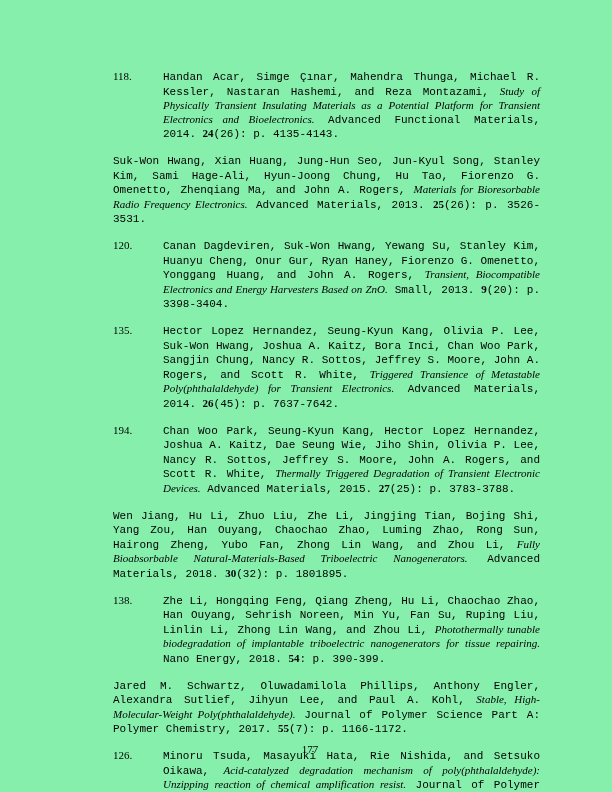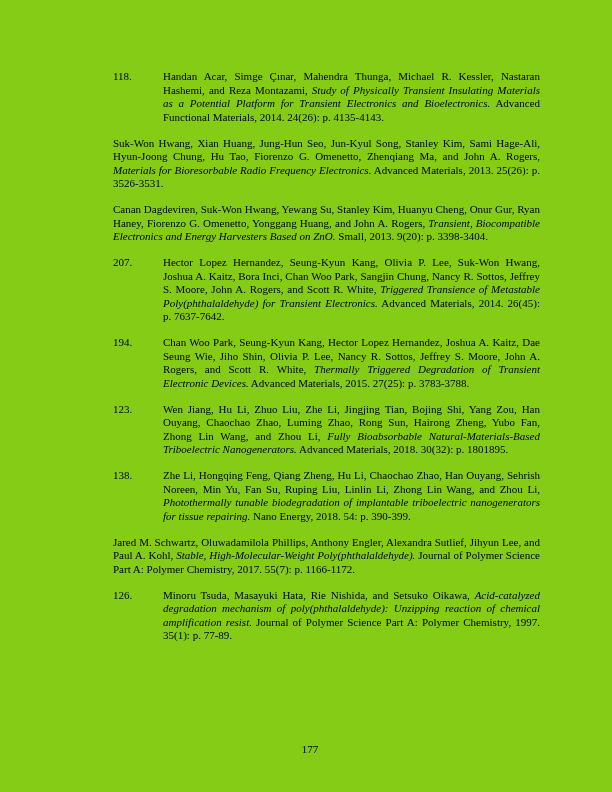--- a/index.html
+++ b/index.html
@@ -4,21 +4,21 @@
 <style>
   html, body {
     margin: 0;
     padding: 0;
     background: #ffffff;
   }
   .page {
     position: relative;
     width: 612px;
     height: 792px;
-    background: #84cc16;
+    background: #86efac;
     color: #000000;
     font-family: "Liberation Serif", serif;
     font-size: 11px;
     line-height: 13.5px;
     overflow: hidden;
   }
   .ref-list {
     position: absolute;
     top: 70px;
     left: 113px;
@@ -32,23 +32,23 @@
     margin: 0 0 12.5px 0;
   }
   .ref-num {
     flex: 0 0 50px;
     width: 50px;
   }
   .ref-text {
     flex: 1 1 auto;
     text-align: justify;
   }
-  .seg-normal { font-style: normal; font-weight: normal; }
+  .seg-normal { font-style: normal; font-weight: normal; font-family: Liberation Mono, monospace; }
   .seg-italic { font-style: italic; font-weight: normal; }
-  .seg-bold   { font-style: normal; font-weight: normal; }
+  .seg-bold   { font-style: normal; font-weight: bold; }
   .page-number {
     position: absolute;
     top: 743px;
     left: 4px;
     width: 100%;
     text-align: center;
   }
 </style>
 </head>
 <body>
@@ -58,35 +58,35 @@
   <li class="ref-item">
     <span class="ref-num">118.</span>
     <span class="ref-text"><span class="seg-normal">Handan Acar, Simge Çınar, Mahendra Thunga, Michael R. Kessler, Nastaran Hashemi, and Reza Montazami, </span><span class="seg-italic">Study of Physically Transient Insulating Materials as a Potential Platform for Transient Electronics and Bioelectronics.</span><span class="seg-normal"> Advanced Functional Materials, 2014. </span><span class="seg-bold">24</span><span class="seg-normal">(26): p. 4135-4143.</span></span>
   </li>
 
   <li class="ref-item">
     <span class="ref-text"><span class="seg-normal">Suk-Won Hwang, Xian Huang, Jung-Hun Seo, Jun-Kyul Song, Stanley Kim, Sami Hage-Ali, Hyun-Joong Chung, Hu Tao, Fiorenzo G. Omenetto, Zhenqiang Ma, and John A. Rogers, </span><span class="seg-italic">Materials for Bioresorbable Radio Frequency Electronics.</span><span class="seg-normal"> Advanced Materials, 2013. </span><span class="seg-bold">25</span><span class="seg-normal">(26): p. 3526-3531.</span></span>
   </li>
 
   <li class="ref-item">
+    <span class="ref-num">120.</span>
     <span class="ref-text"><span class="seg-normal">Canan Dagdeviren, Suk-Won Hwang, Yewang Su, Stanley Kim, Huanyu Cheng, Onur Gur, Ryan Haney, Fiorenzo G. Omenetto, Yonggang Huang, and John A. Rogers, </span><span class="seg-italic">Transient, Biocompatible Electronics and Energy Harvesters Based on ZnO.</span><span class="seg-normal"> Small, 2013. </span><span class="seg-bold">9</span><span class="seg-normal">(20): p. 3398-3404.</span></span>
   </li>
 
   <li class="ref-item">
-    <span class="ref-num">207.</span>
+    <span class="ref-num">135.</span>
     <span class="ref-text"><span class="seg-normal">Hector Lopez Hernandez, Seung-Kyun Kang, Olivia P. Lee, Suk-Won Hwang, Joshua A. Kaitz, Bora Inci, Chan Woo Park, Sangjin Chung, Nancy R. Sottos, Jeffrey S. Moore, John A. Rogers, and Scott R. White, </span><span class="seg-italic">Triggered Transience of Metastable Poly(phthalaldehyde) for Transient Electronics.</span><span class="seg-normal"> Advanced Materials, 2014. </span><span class="seg-bold">26</span><span class="seg-normal">(45): p. 7637-7642.</span></span>
   </li>
 
   <li class="ref-item">
     <span class="ref-num">194.</span>
     <span class="ref-text"><span class="seg-normal">Chan Woo Park, Seung-Kyun Kang, Hector Lopez Hernandez, Joshua A. Kaitz, Dae Seung Wie, Jiho Shin, Olivia P. Lee, Nancy R. Sottos, Jeffrey S. Moore, John A. Rogers, and Scott R. White, </span><span class="seg-italic">Thermally Triggered Degradation of Transient Electronic Devices.</span><span class="seg-normal"> Advanced Materials, 2015. </span><span class="seg-bold">27</span><span class="seg-normal">(25): p. 3783-3788.</span></span>
   </li>
 
   <li class="ref-item">
-    <span class="ref-num">123.</span>
     <span class="ref-text"><span class="seg-normal">Wen Jiang, Hu Li, Zhuo Liu, Zhe Li, Jingjing Tian, Bojing Shi, Yang Zou, Han Ouyang, Chaochao Zhao, Luming Zhao, Rong Sun, Hairong Zheng, Yubo Fan, Zhong Lin Wang, and Zhou Li, </span><span class="seg-italic">Fully Bioabsorbable Natural-Materials-Based Triboelectric Nanogenerators.</span><span class="seg-normal"> Advanced Materials, 2018. </span><span class="seg-bold">30</span><span class="seg-normal">(32): p. 1801895.</span></span>
   </li>
 
   <li class="ref-item">
     <span class="ref-num">138.</span>
     <span class="ref-text"><span class="seg-normal">Zhe Li, Hongqing Feng, Qiang Zheng, Hu Li, Chaochao Zhao, Han Ouyang, Sehrish Noreen, Min Yu, Fan Su, Ruping Liu, Linlin Li, Zhong Lin Wang, and Zhou Li, </span><span class="seg-italic">Photothermally tunable biodegradation of implantable triboelectric nanogenerators for tissue repairing.</span><span class="seg-normal"> Nano Energy, 2018. </span><span class="seg-bold">54</span><span class="seg-normal">: p. 390-399.</span></span>
   </li>
 
   <li class="ref-item">
     <span class="ref-text"><span class="seg-normal">Jared M. Schwartz, Oluwadamilola Phillips, Anthony Engler, Alexandra Sutlief, Jihyun Lee, and Paul A. Kohl, </span><span class="seg-italic">Stable, High-Molecular-Weight Poly(phthalaldehyde).</span><span class="seg-normal"> Journal of Polymer Science Part A: Polymer Chemistry, 2017. </span><span class="seg-bold">55</span><span class="seg-normal">(7): p. 1166-1172.</span></span>

